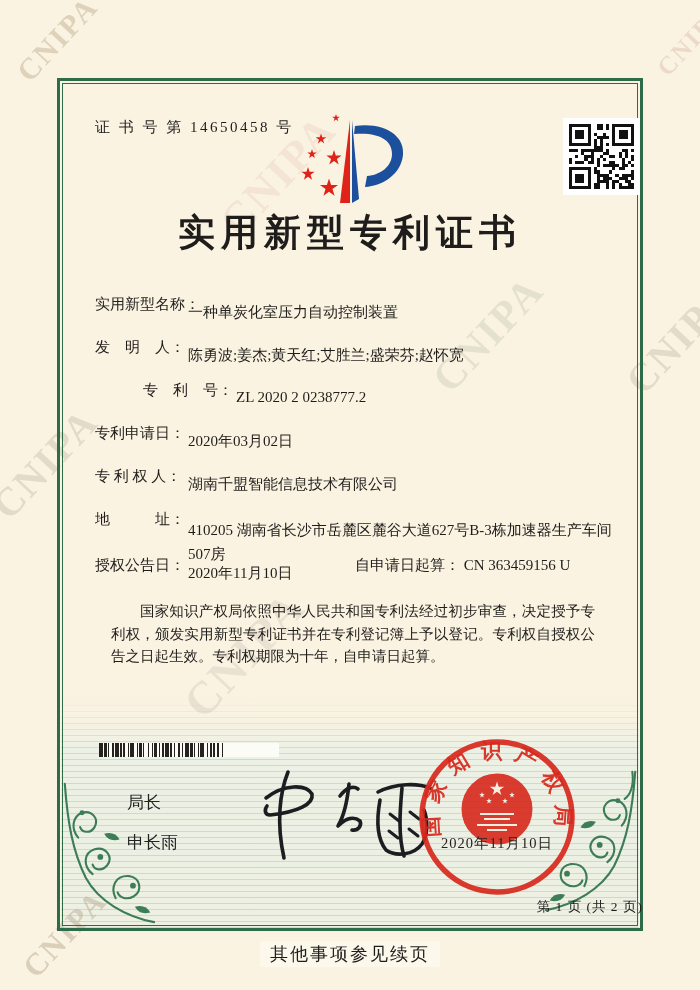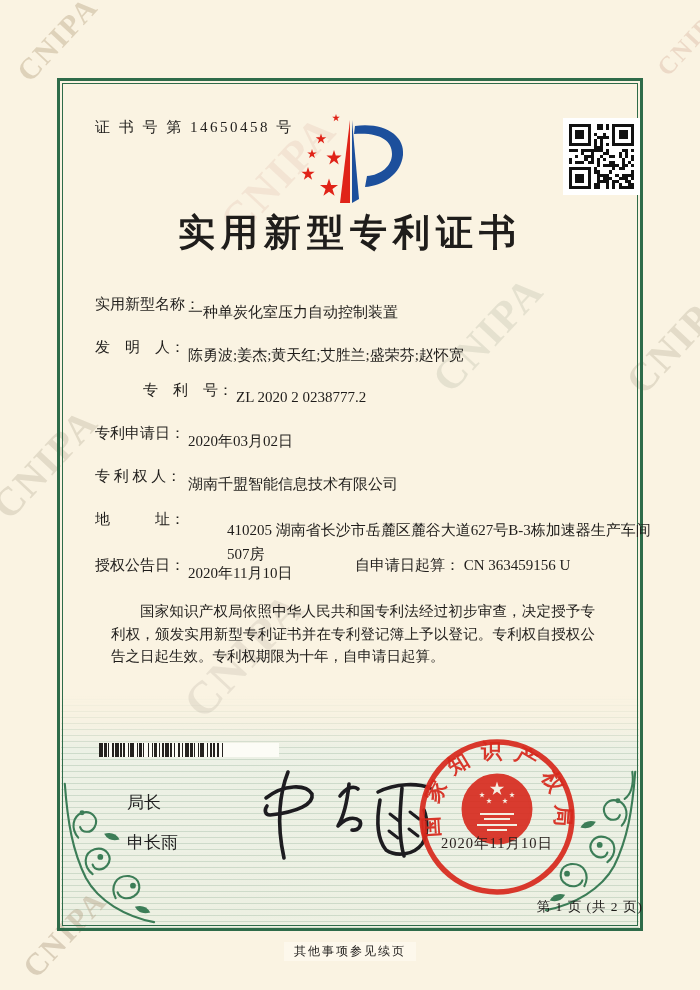--- a/index.html
+++ b/index.html
@@ -46,21 +46,21 @@
   .qr{position:absolute;left:563px;top:118px;width:77px;height:77px;background:#fff;
       padding:6px;box-sizing:border-box;z-index:3;}
   .qr svg{display:block;width:100%;height:100%;}
   .title{position:absolute;left:0;width:700px;top:208px;text-align:center;
          font-size:37px;font-weight:bold;letter-spacing:6px;z-index:3;}
   
   .row{position:absolute;left:95px;font-size:15px;z-index:3;white-space:nowrap;}
   .row .lab{display:inline-block;text-align:right;}
   .row .val{position:absolute;left:93px;top:8px;}
   .r1{top:295px;} .r2{top:338px;} .r3{top:381px;margin-left:48px;} .r4{top:424px;} .r5{top:467px;}
-  .r6{top:510px;} .r6 .val{white-space:normal;width:424px;line-height:24px;margin-left:39px;}
+  .r6{top:510px;} .r6 .val{white-space:normal;width:424px;line-height:24px;}
   .r7{top:556px;}
   .grant2{position:absolute;left:260px;top:0;white-space:nowrap;}
   .grant2 .lab2{display:inline-block;}
   
   .paras{position:absolute;left:95px;top:584px;width:516px;font-size:14.5px;
          line-height:22.5px;text-align:justify;z-index:3;}
   .paras p{margin:16px;text-indent:2em;}
   
   .barcode{position:absolute;left:99px;top:743px;width:180px;height:14px;display:flex;
            align-items:stretch;background:#fcfcf6;overflow:hidden;z-index:3;}
@@ -70,21 +70,21 @@
   .signatory .name{margin-top:17px;}
   .signature{position:absolute;left:254px;top:758px;width:188px;height:114px;z-index:3;}
   .seal{position:absolute;left:414px;top:734px;width:166px;height:166px;z-index:4;}
   .flourish{position:absolute;z-index:3;}
   .fl-left{left:60px;top:780px;width:96px;height:148px;}
   .fl-right{left:544px;top:756px;width:96px;height:172px;transform:scaleX(-1);}
   .page-footer{position:absolute;left:57px;top:898px;width:586px;text-align:right;
                font-size:13.5px;letter-spacing:1px;z-index:3;}
   .continuation{position:absolute;left:0;width:700px;top:941px;text-align:center;z-index:3;}
   .continuation span{display:inline-block;background:#fdf8ec;padding:1px 10px;
-                     font-size:12px;letter-spacing:2px;font-family:Liberation Serif, serif;}
+                     font-size:18px;letter-spacing:2px;font-family:Liberation Serif, serif;}
 </style>
 </head>
 <body>
 
 <span class="wm wm1">CNIPA</span>
 <span class="wm wm2">CNIPA</span>
 <span class="wm wm3">CNIPA</span>
 <span class="wm wm4">CNIPA</span>
 <span class="wm wm5">CNIPA</span>
 <span class="wm wm6">CNIPA</span>

